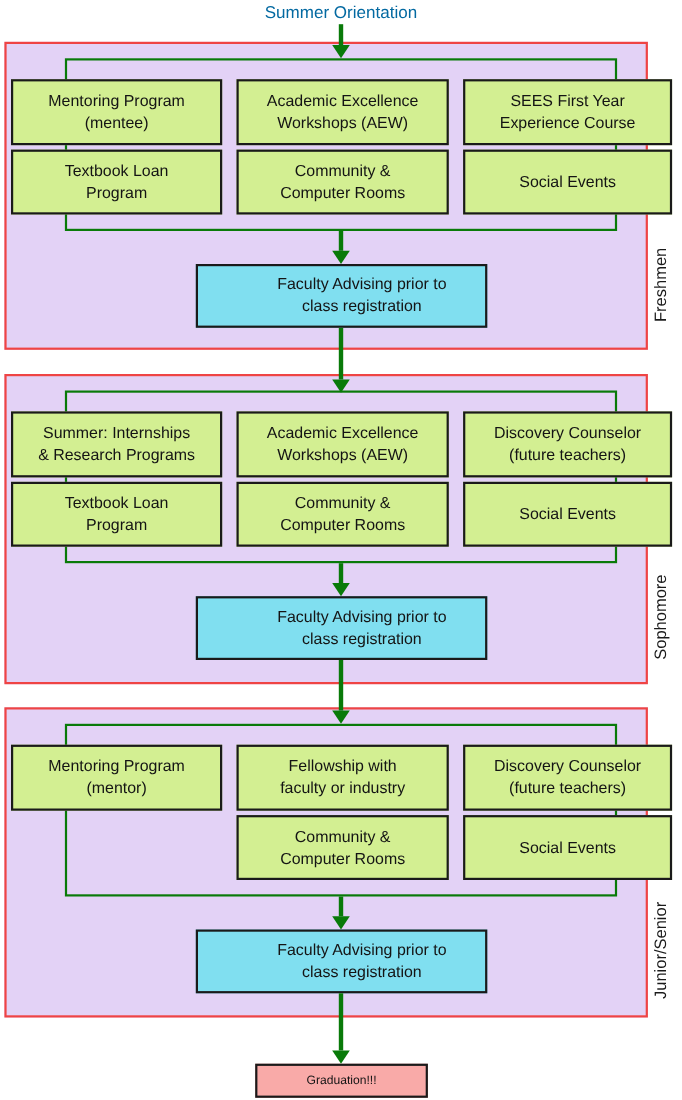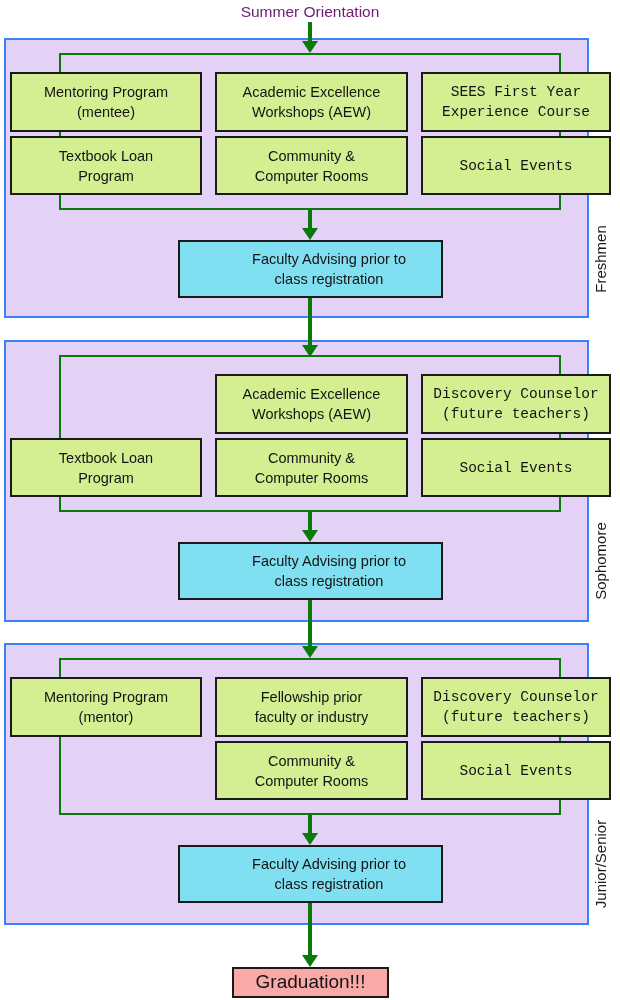--- a/index.html
+++ b/index.html
@@ -6,26 +6,26 @@
   #stage{
     position:relative;
     width:620px;height:1000px;
     background:#ffffff;
     font-family:"Liberation Sans", sans-serif;
     color:#141414;
     overflow:hidden;
   }
   .title{
     position:absolute;top:3px;left:0;width:620px;
-    text-align:center;font-size:15.5px;font-weight:500;color:#701a75;
+    text-align:center;font-size:15.5px;font-weight:500;color:#0369a1;
   }
   .section{
     position:absolute;left:4px;width:585px;
     background:var(--section-bg,#e3d2f6);
-    border:2px solid #3b82f6;
+    border:2px solid #ef4444;
     box-sizing:border-box;
   }
   .sec1{top:38px;height:280px;}
   .sec2{top:340px;height:282px;}
   .sec3{top:643px;height:282px;}
   .bracket{
     position:absolute;left:53px;top:13px;width:502px;height:157px;
     border:2px solid var(--line-green,#097a09);
     box-sizing:border-box;
   }
@@ -35,21 +35,21 @@
     border:2px solid #1a1a1a;
     display:flex;align-items:center;justify-content:center;
     text-align:center;
     font-size:14.5px;font-weight:500;line-height:1.38;
     white-space:pre-line;
     padding:2px 4px;
   }
   .green{background:var(--box-green,#d3ef92);}
   .c1{left:4px;width:192px;}
   .c2{left:209px;width:193px;text-align:center;}
-  .c3{left:415px;width:190px;font-family:Liberation Mono, monospace;}
+  .c3{left:415px;width:190px;}
   .r1{top:32px;height:60px;}
   .r2{top:96px;height:59px;}
   .advising{
     left:172px;top:200px;width:265px;height:58px;
     background:var(--box-blue,#80dff0);
     border-width:2px;
     padding-left:41px;
   }
   .side-label{
     position:absolute;left:495px;top:208px;width:200px;height:22px;
@@ -68,21 +68,21 @@
   .a1{top:22px;}  .a1 .shaft{height:19px;}
   .ai1{top:210px;} .ai1 .shaft{height:18px;}
   .a2{top:298px;} .a2 .shaft{height:47px;}
   .ai2{top:512px;} .ai2 .shaft{height:18px;}
   .a3{top:600px;} .a3 .shaft{height:46px;}
   .ai3{top:815px;} .ai3 .shaft{height:18px;}
   .a4{top:903px;} .a4 .shaft{height:52px;}
   .grad{
     left:232px;top:967px;width:157px;height:31px;
     background:var(--box-pink,#f9aaa8);
-    font-size:19px;
+    font-size:11px;
   }
 </style>
 </head>
 <body>
 
 <div id="stage">
 
   <div class="title">Summer Orientation</div>
 
   <div class="arrow a1">
@@ -112,20 +112,22 @@
     <div class="head"></div>
   </div>
 
   <div class="arrow a2">
     <div class="shaft"></div>
     <div class="head"></div>
   </div>
 
   <div class="section sec2">
     <div class="bracket"></div>
+    <div class="pbox green c1 r1">Summer: Internships
+&amp; Research Programs</div>
     <div class="pbox green c2 r1">Academic Excellence
 Workshops (AEW)</div>
     <div class="pbox green c3 r1">Discovery Counselor
 (future teachers)</div>
     <div class="pbox green c1 r2">Textbook Loan
 Program</div>
     <div class="pbox green c2 r2">Community &amp;
 Computer Rooms</div>
     <div class="pbox green c3 r2">Social Events</div>
     <div class="pbox advising">Faculty Advising prior to
@@ -139,21 +141,21 @@
 
   <div class="arrow a3">
     <div class="shaft"></div>
     <div class="head"></div>
   </div>
 
   <div class="section sec3">
     <div class="bracket"></div>
     <div class="pbox green c1 r1">Mentoring Program
 (mentor)</div>
-    <div class="pbox green c2 r1">Fellowship prior
+    <div class="pbox green c2 r1">Fellowship with
 faculty or industry</div>
     <div class="pbox green c3 r1">Discovery Counselor
 (future teachers)</div>
     <div class="pbox green c2 r2">Community &amp;
 Computer Rooms</div>
     <div class="pbox green c3 r2">Social Events</div>
     <div class="pbox advising">Faculty Advising prior to
 class registration</div>
     <div class="side-label">Junior/Senior</div>
   </div>

